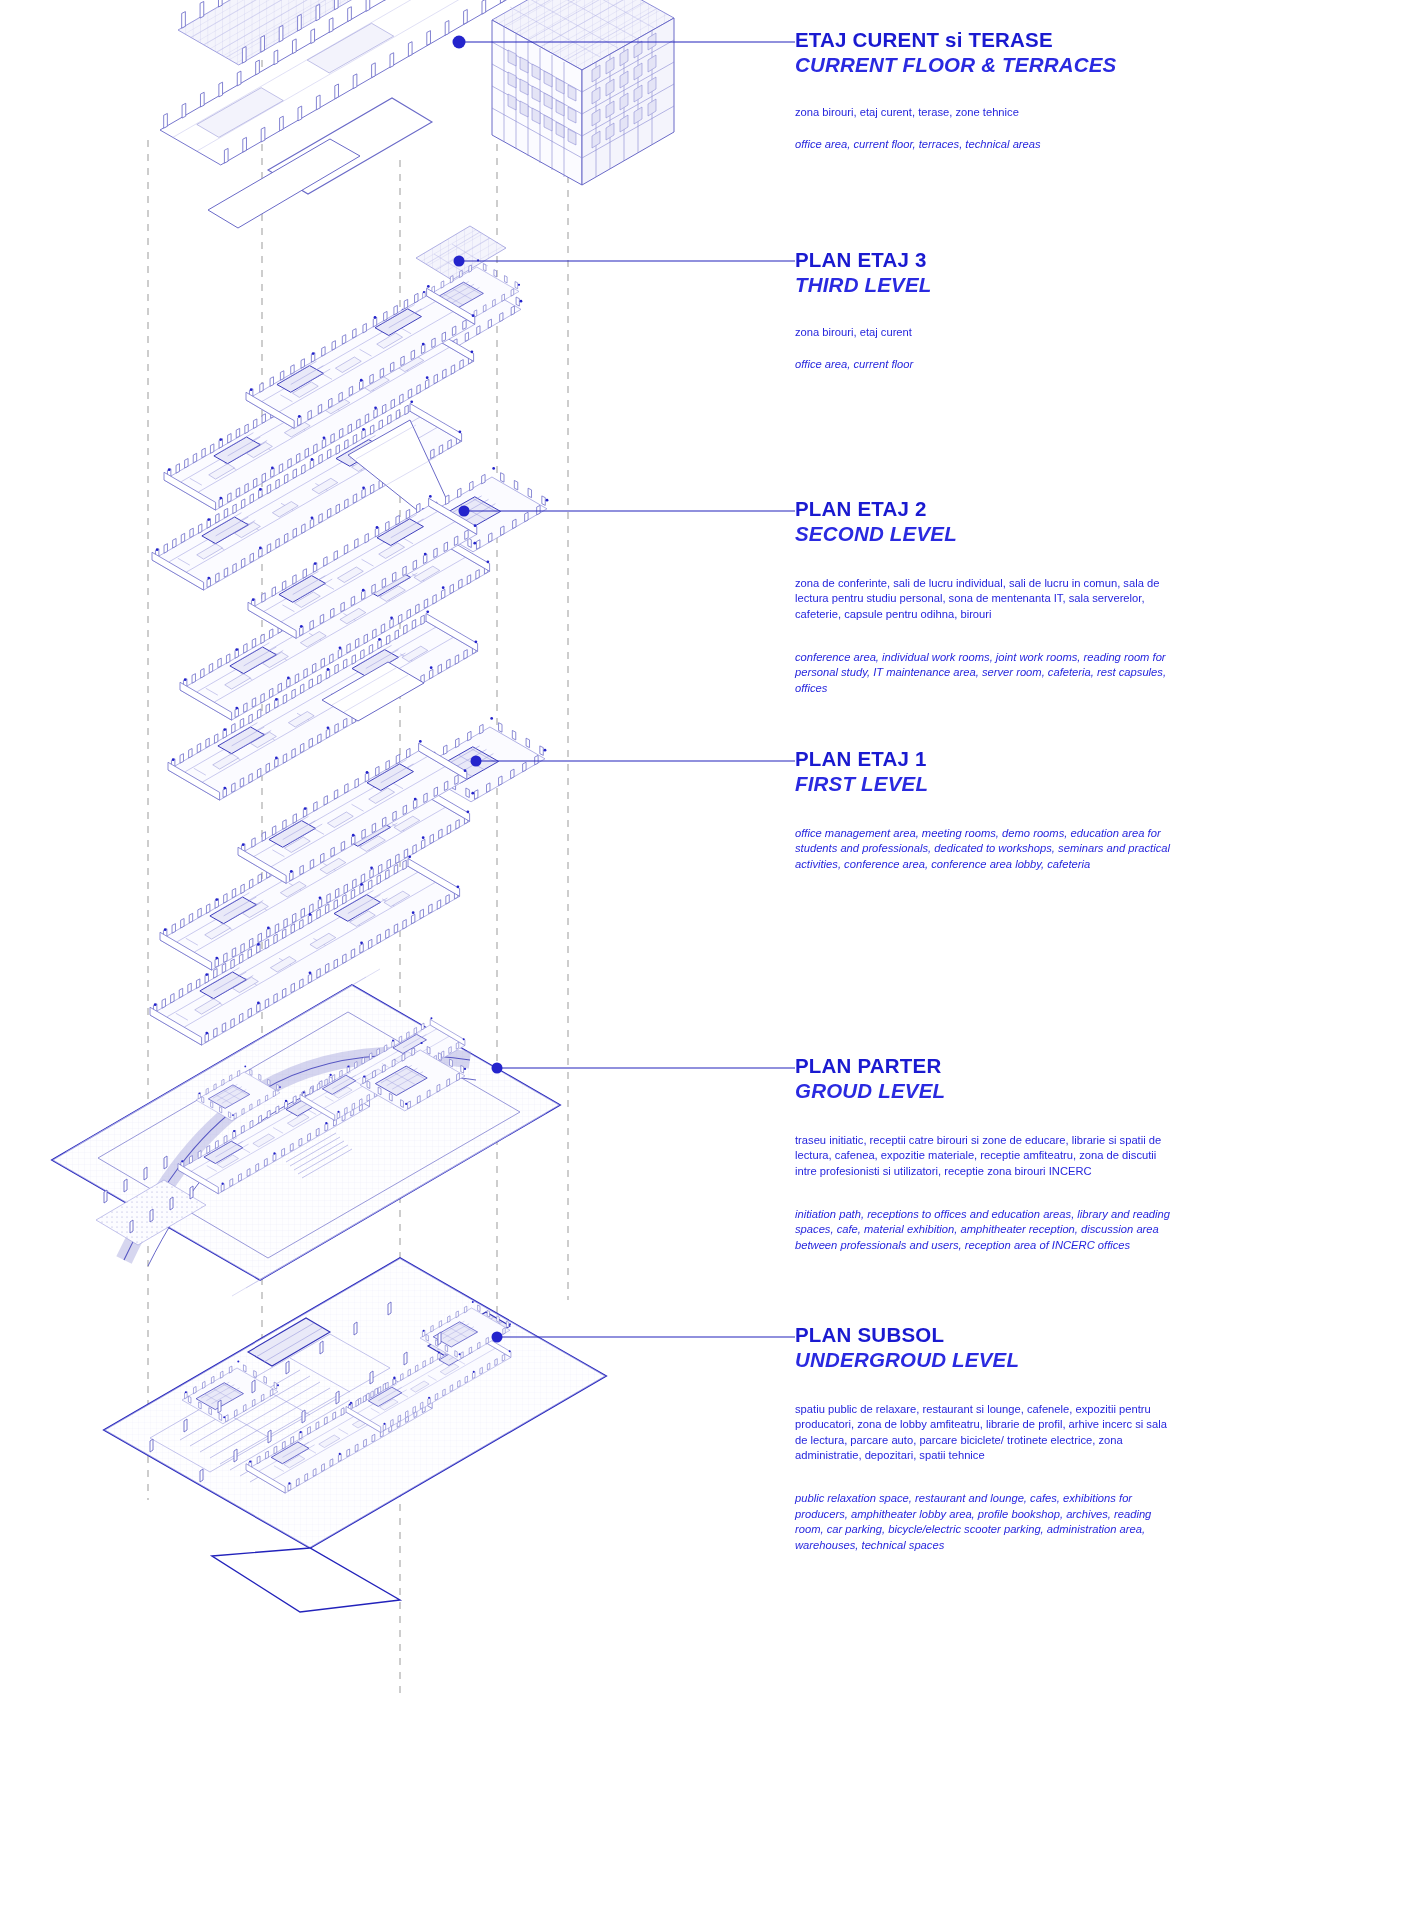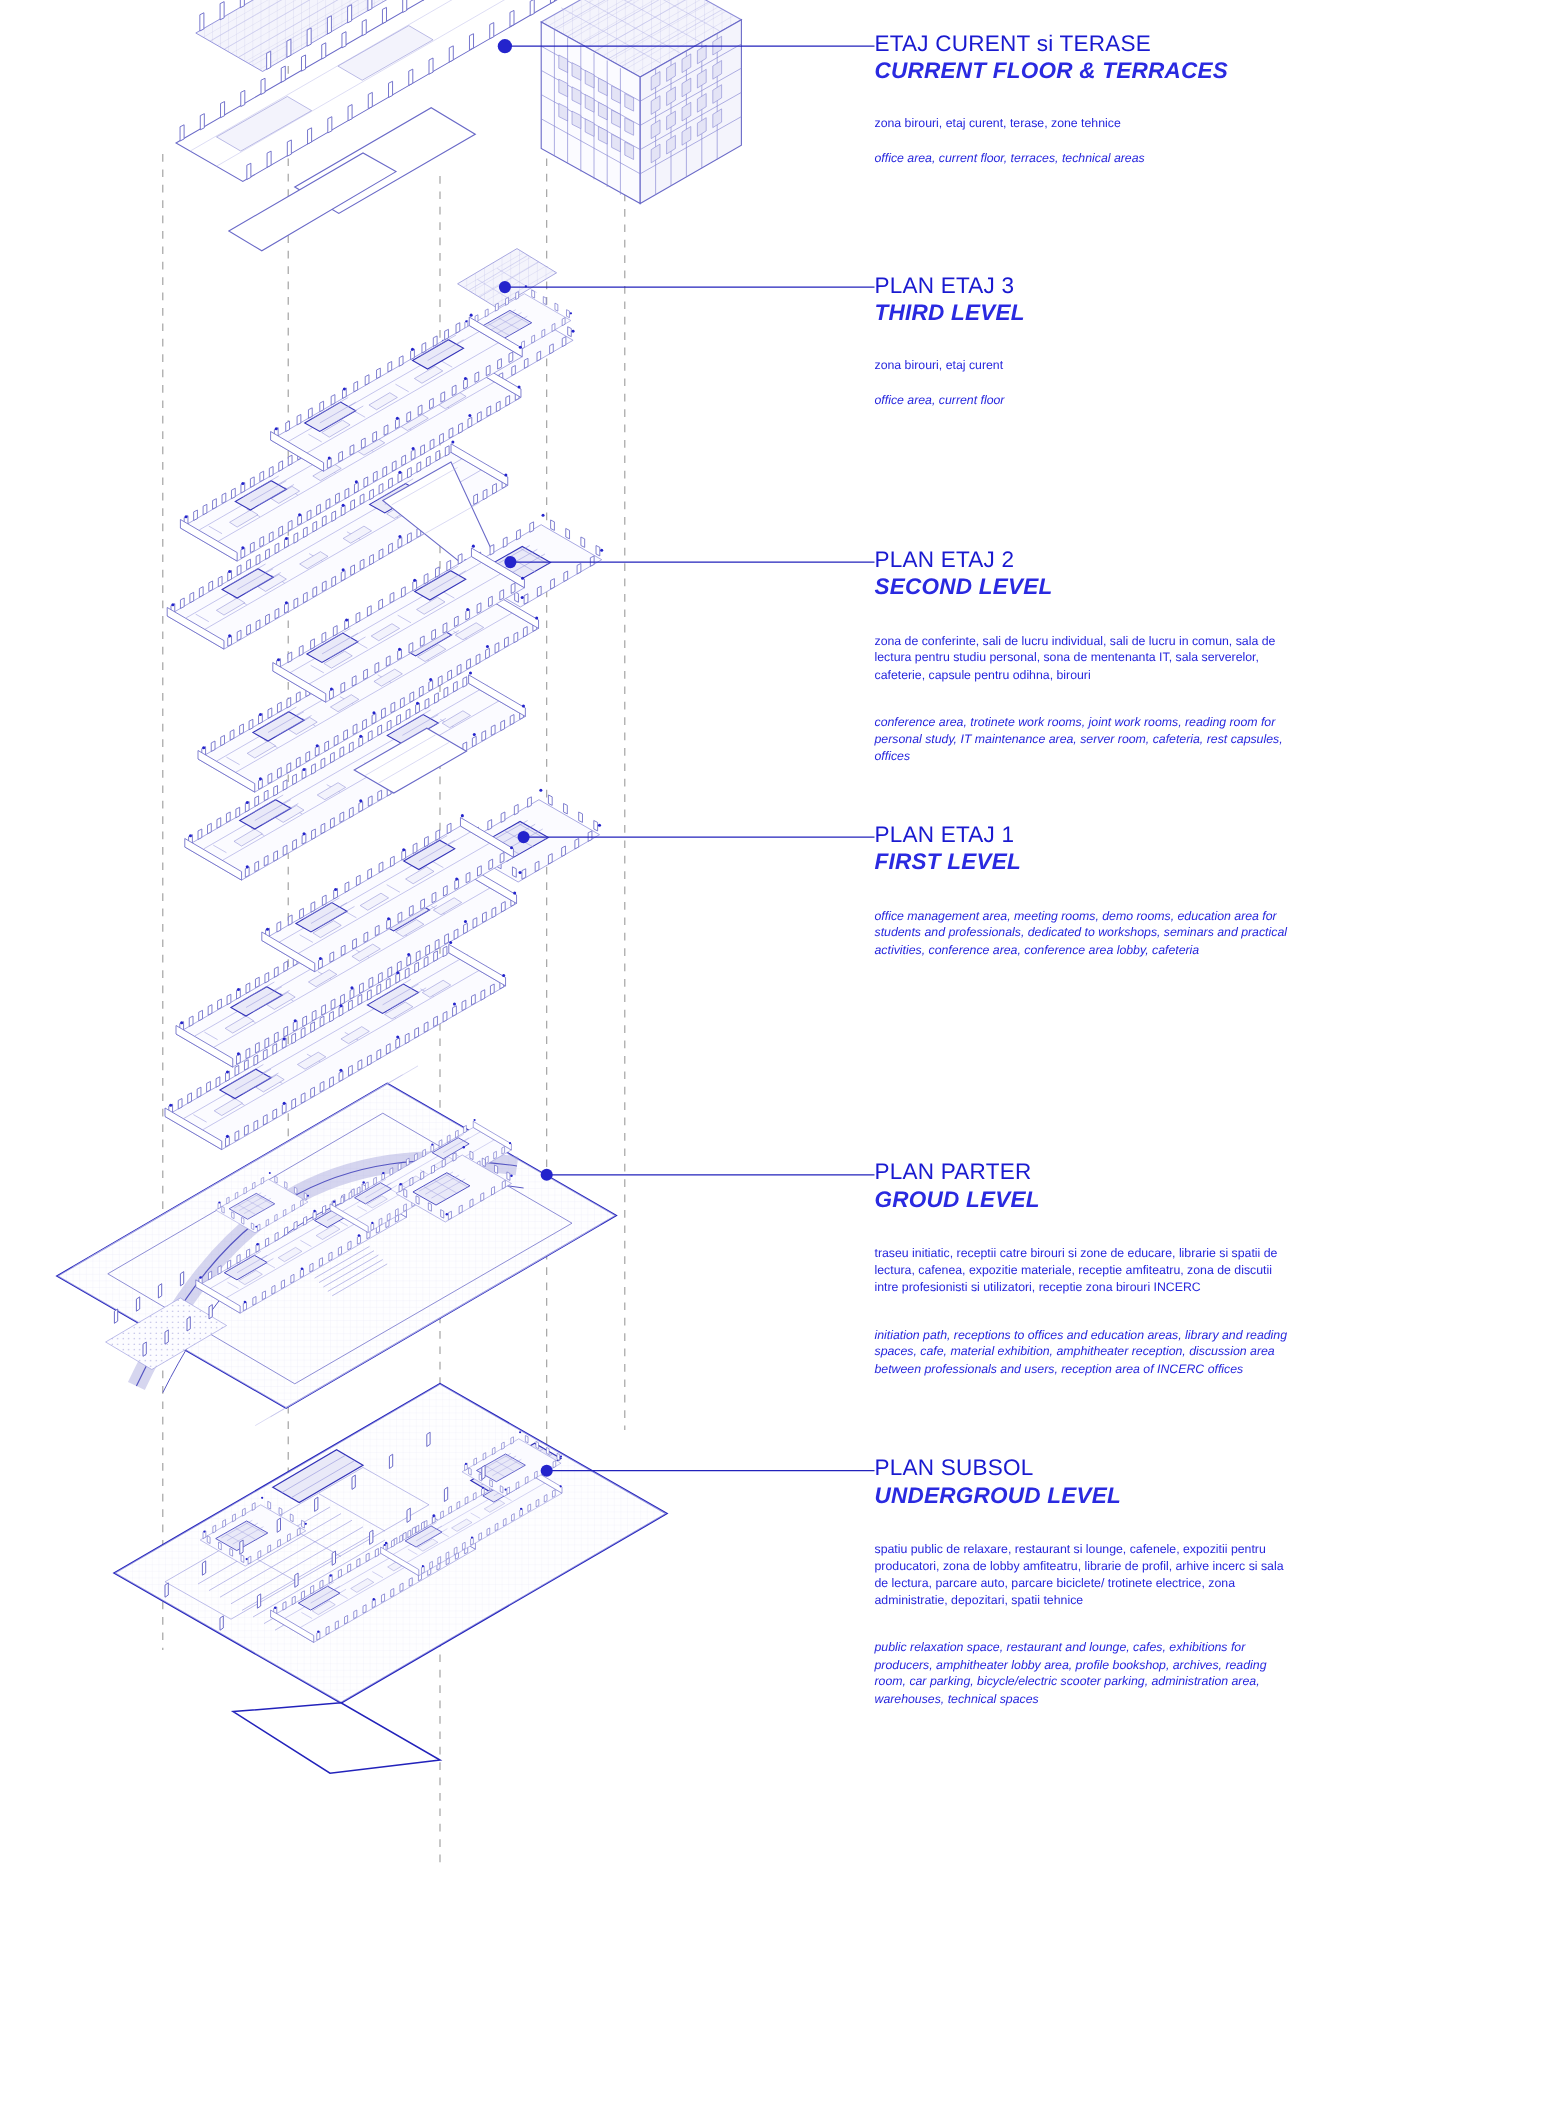--- a/index.html
+++ b/index.html
@@ -24,21 +24,21 @@
   #drawing-canvas svg { display: block; }
 
   
   .annotation-block {
     position: absolute;
     left: 795px;
     width: 480px;
   }
   .ann-title-ro {
     font-size: 20.5px;
-    font-weight: normal;
+    font-weight: bold;
     letter-spacing: 0.2px;
     color: #1a1ad0;
     line-height: 1.12;
     white-space: nowrap;
   }
   .ann-title-en {
     font-size: 20.5px;
     font-style: italic;
     font-weight: bold;
     letter-spacing: 0.2px;
@@ -703,21 +703,21 @@
   <div class="ann-title-ro">PLAN ETAJ 3</div>
   <div class="ann-title-en">THIRD LEVEL</div>
   <div class="ann-desc-ro">zona birouri, etaj curent</div>
   <div class="ann-desc-en">office area, current floor</div>
 </div>
 
 <div class="annotation-block" style="top:498px">
   <div class="ann-title-ro">PLAN ETAJ 2</div>
   <div class="ann-title-en">SECOND LEVEL</div>
   <div class="ann-desc-ro tight">zona de conferinte, sali de lucru individual, sali de lucru in comun, sala de lectura pentru studiu personal, sona de mentenanta IT, sala serverelor, cafeterie, capsule pentru odihna, birouri</div>
-  <div class="ann-desc-en tight">conference area, trotinete work rooms, joint work rooms, reading room for personal study, IT maintenance area, server room, cafeteria, rest capsules, offices</div>
+  <div class="ann-desc-en tight">conference area, individual work rooms, joint work rooms, reading room for personal study, IT maintenance area, server room, cafeteria, rest capsules, offices</div>
 </div>
 
 <div class="annotation-block" style="top:748px">
   <div class="ann-title-ro">PLAN ETAJ 1</div>
   <div class="ann-title-en">FIRST LEVEL</div>
   <div class="ann-desc-en tight">office management area, meeting rooms, demo rooms, education area for students and professionals, dedicated to workshops, seminars and practical activities, conference area, conference area lobby, cafeteria</div>
 </div>
 
 <div class="annotation-block" style="top:1055px">
   <div class="ann-title-ro">PLAN PARTER</div>

